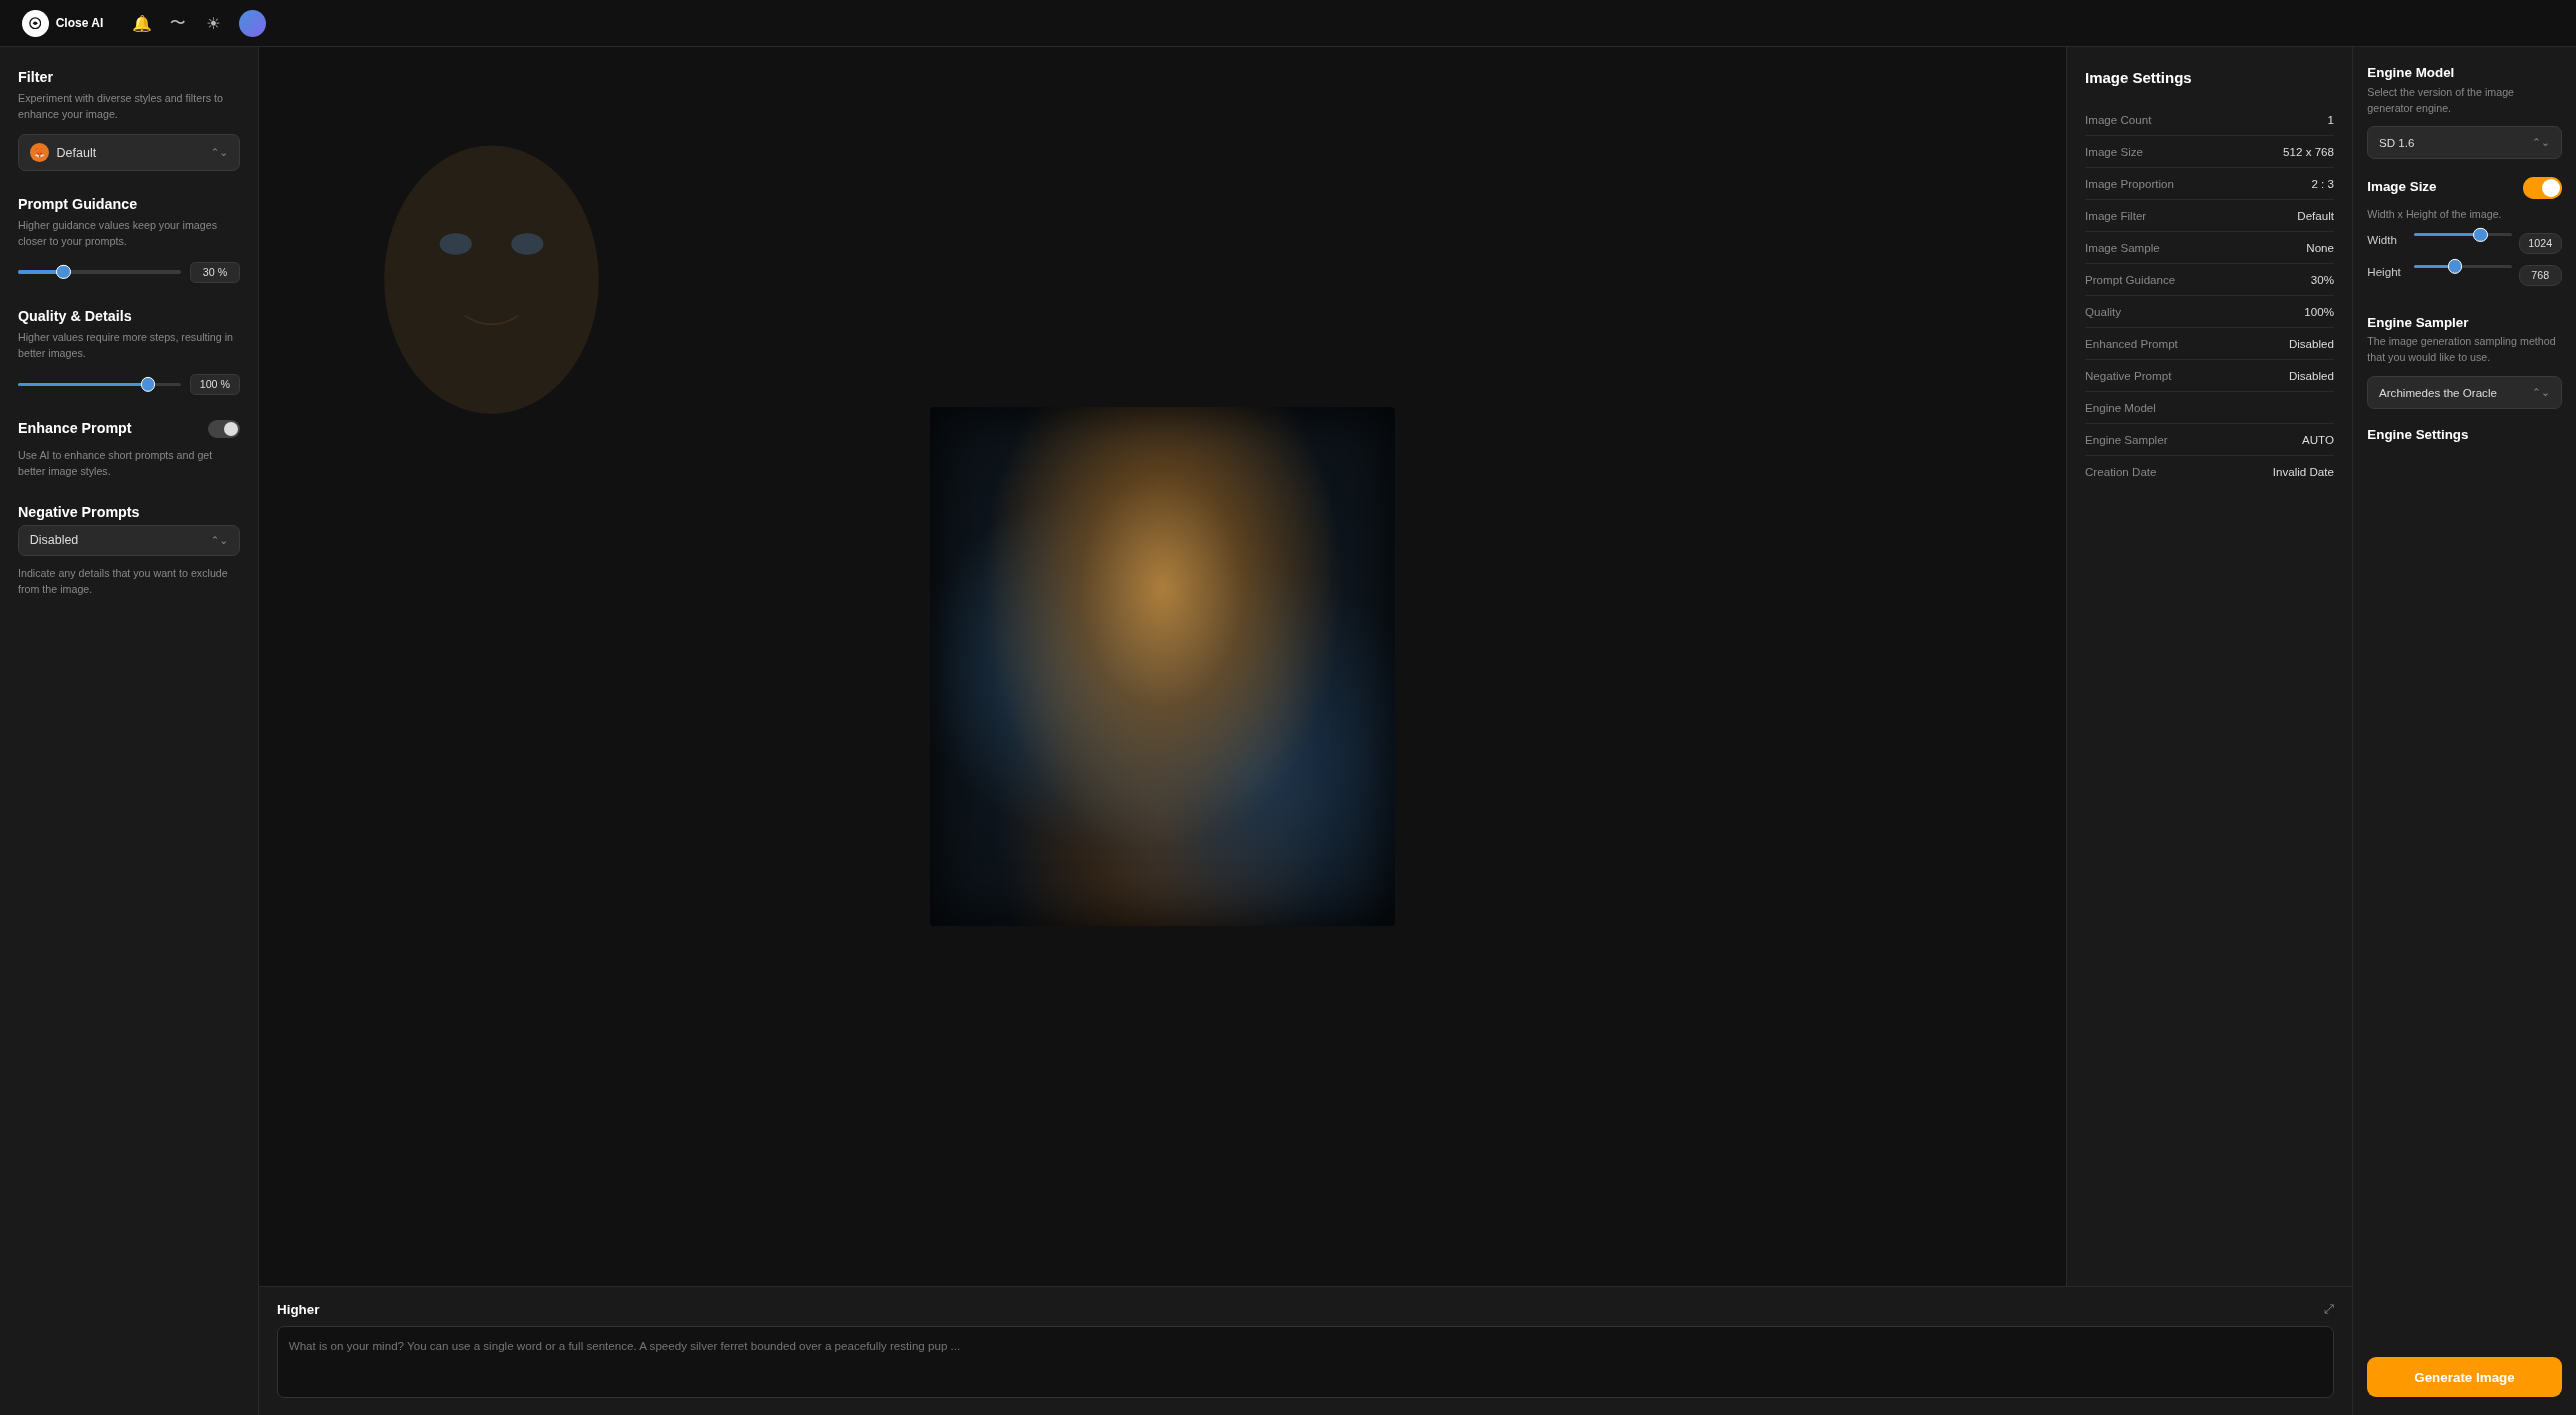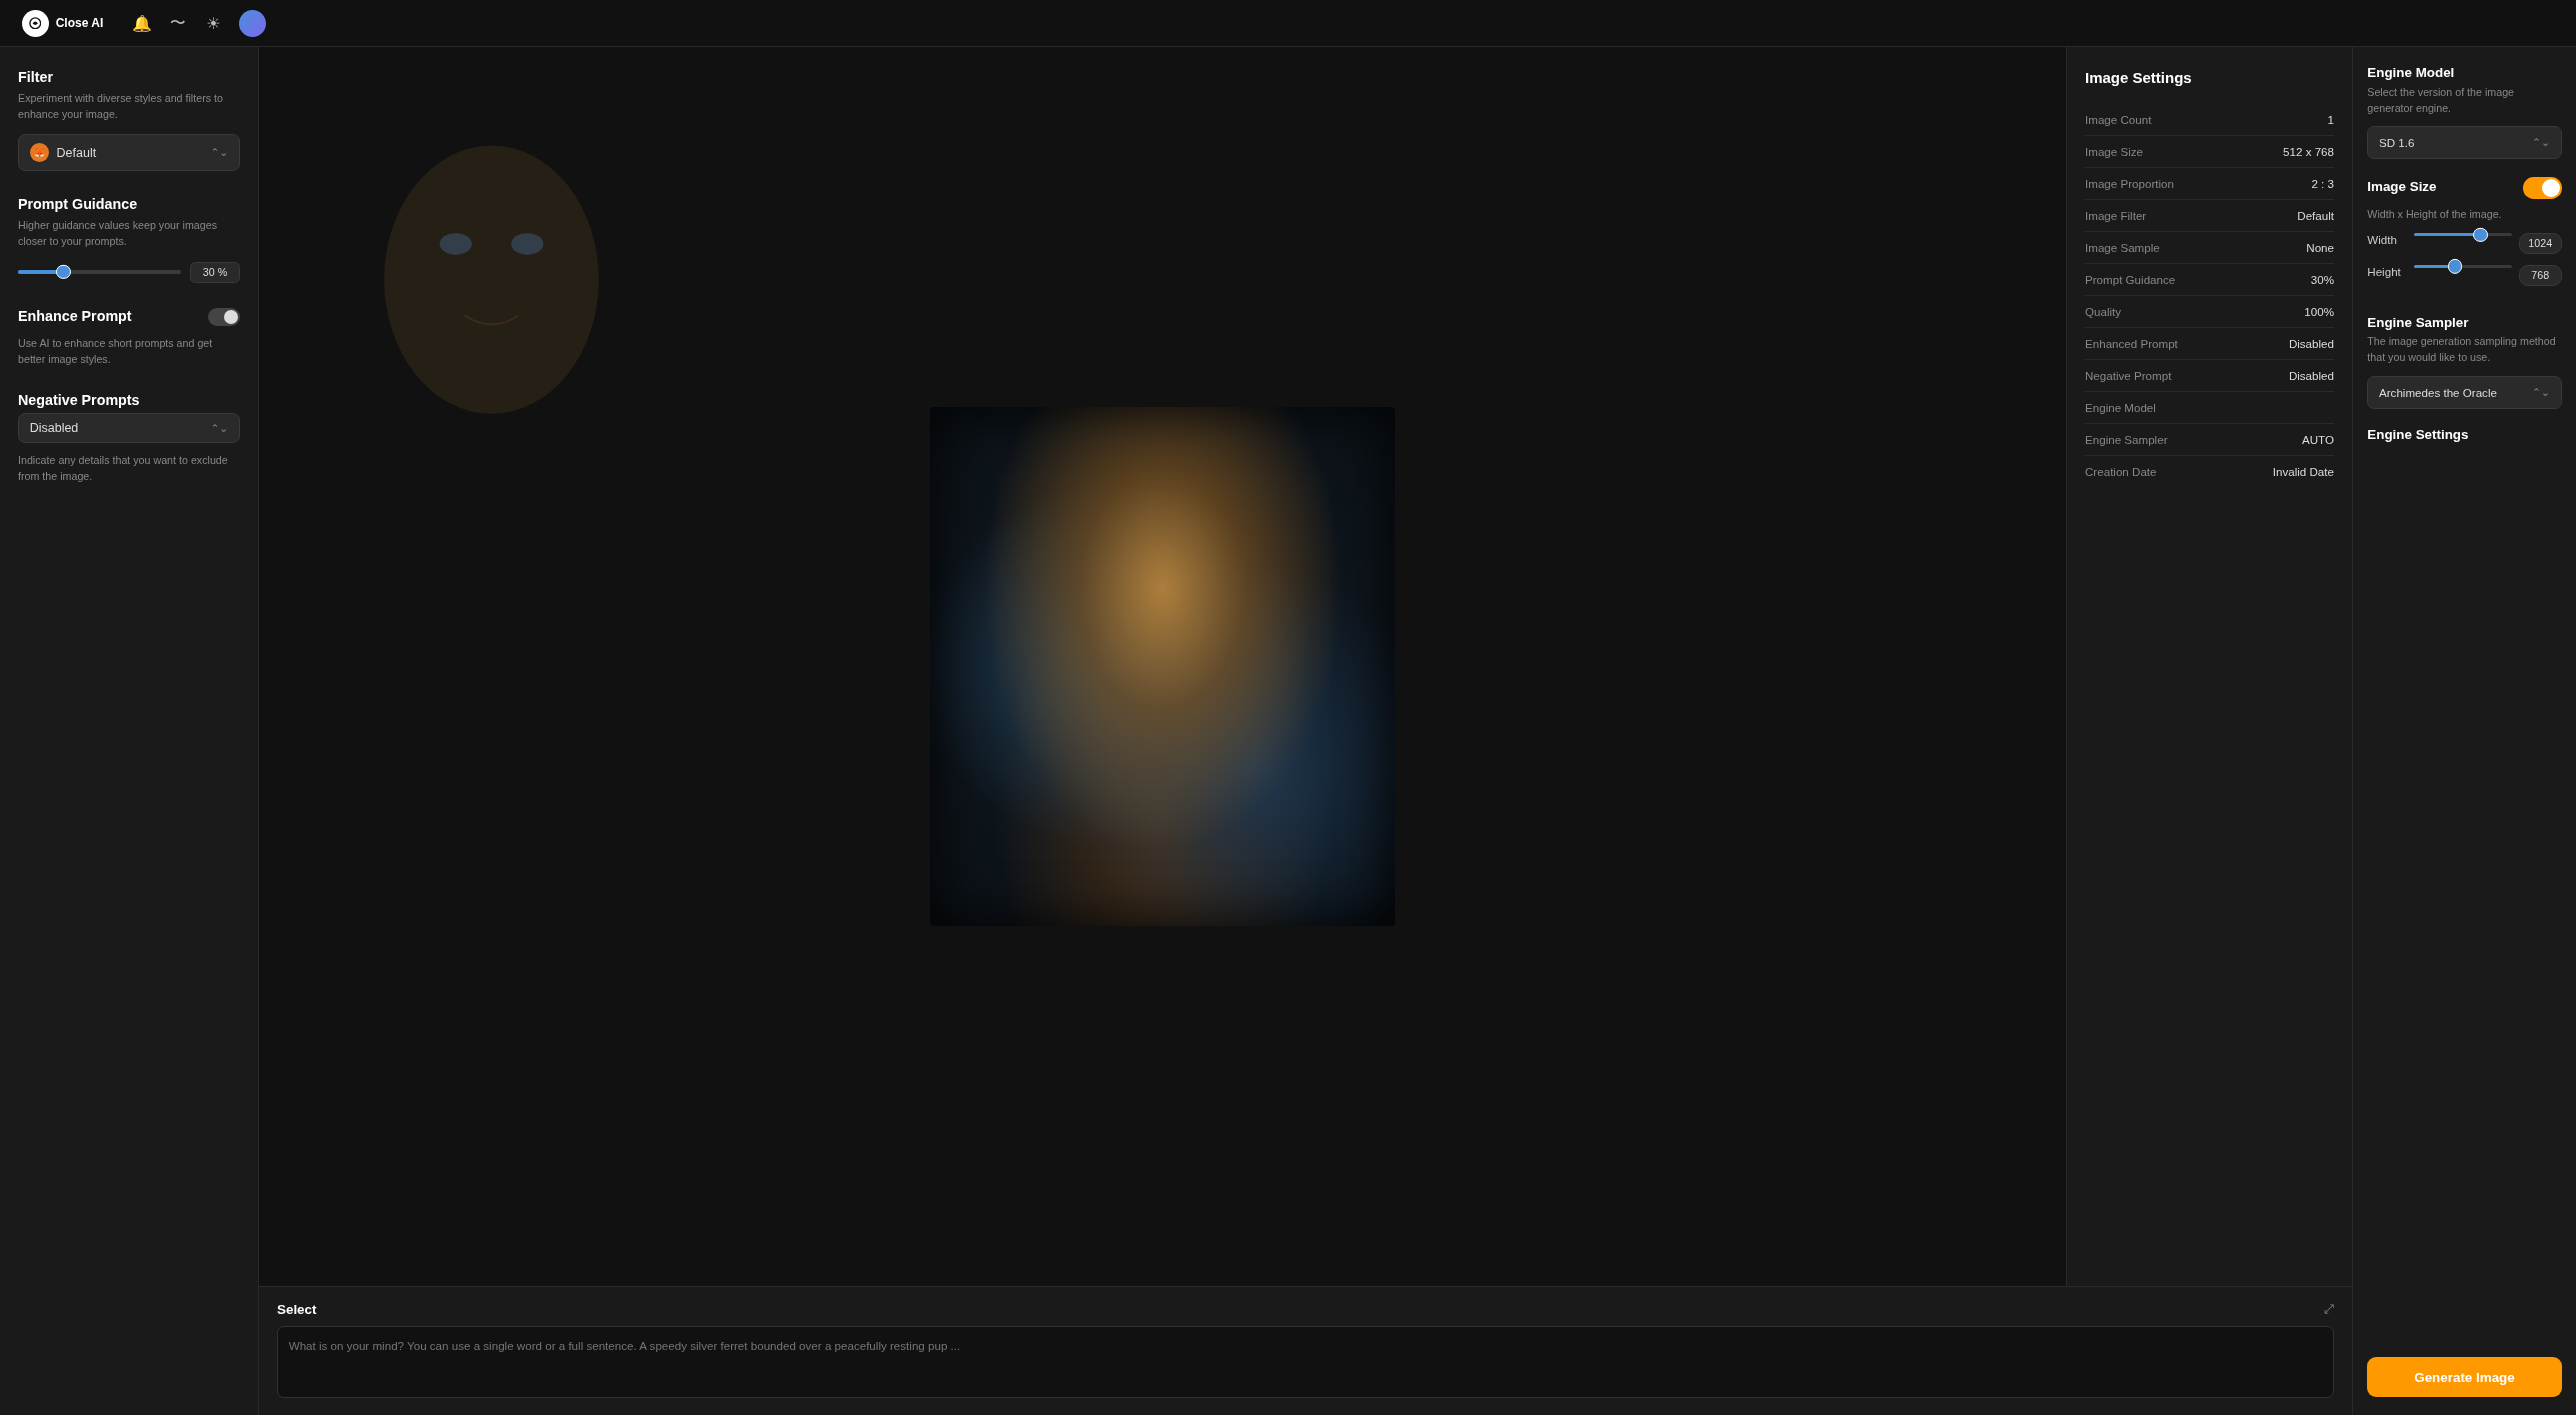--- a/index.html
+++ b/index.html
@@ -442,20 +442,31 @@
       <div class="section-desc">Higher guidance values keep your images closer to your prompts.</div>
       <div class="slider-row">
         <div class="slider-track">
           <div class="slider-fill" style="width:28%"></div>
           <div class="slider-thumb" style="left:calc(28% - 7.2px)"></div>
         </div>
         <div class="slider-value">30 %</div>
       </div>
     </div>
 
+    <div class="sidebar-section">
+      <div class="section-title">Quality &amp; Details</div>
+      <div class="section-desc">Higher values require more steps, resulting in better images.</div>
+      <div class="slider-row">
+        <div class="slider-track">
+          <div class="slider-fill" style="width:80%"></div>
+          <div class="slider-thumb" style="left:calc(80% - 7.2px)"></div>
+        </div>
+        <div class="slider-value">100 %</div>
+      </div>
+    </div>
 
     <div class="sidebar-section">
       <div class="toggle-row">
         <div class="section-title">Enhance Prompt</div>
         <div class="toggle">
           <div class="toggle-thumb"></div>
         </div>
       </div>
       <div class="section-desc">Use AI to enhance short prompts and get better image styles.</div>
     </div>
@@ -546,21 +557,21 @@
           <div class="settings-row">
             <span class="settings-key">Creation Date</span>
             <span class="settings-val">Invalid Date</span>
           </div>
         </div>
       </div>
     </div>
 
     <div class="prompt-section">
       <div class="prompt-header">
-        <span class="prompt-title">Select</span>
+        <span class="prompt-title">Higher</span>
         <span class="prompt-expand">⤢</span>
       </div>
       <textarea class="prompt-textarea" placeholder="What is on your mind? You can use a single word or a full sentence. A speedy silver ferret bounded over a peacefully resting pup ..." style=""></textarea>
     </div>
 
   </div>
 
   <aside class="right-panel">
 
     <div>

